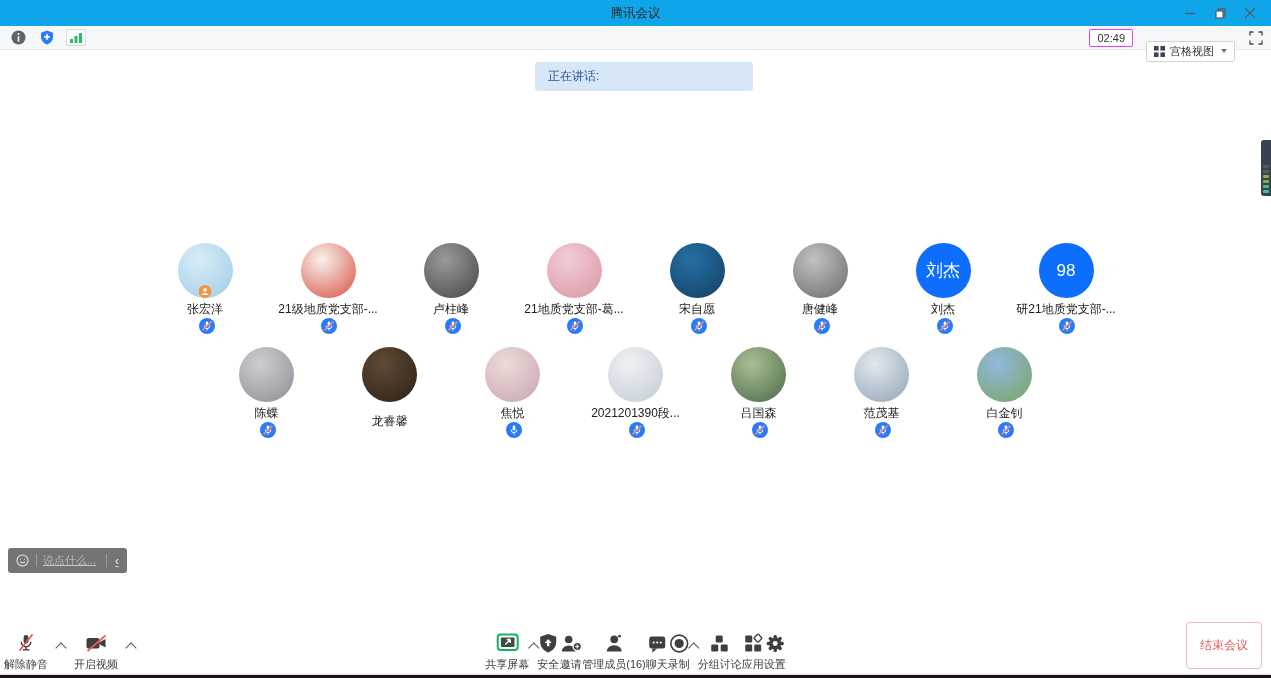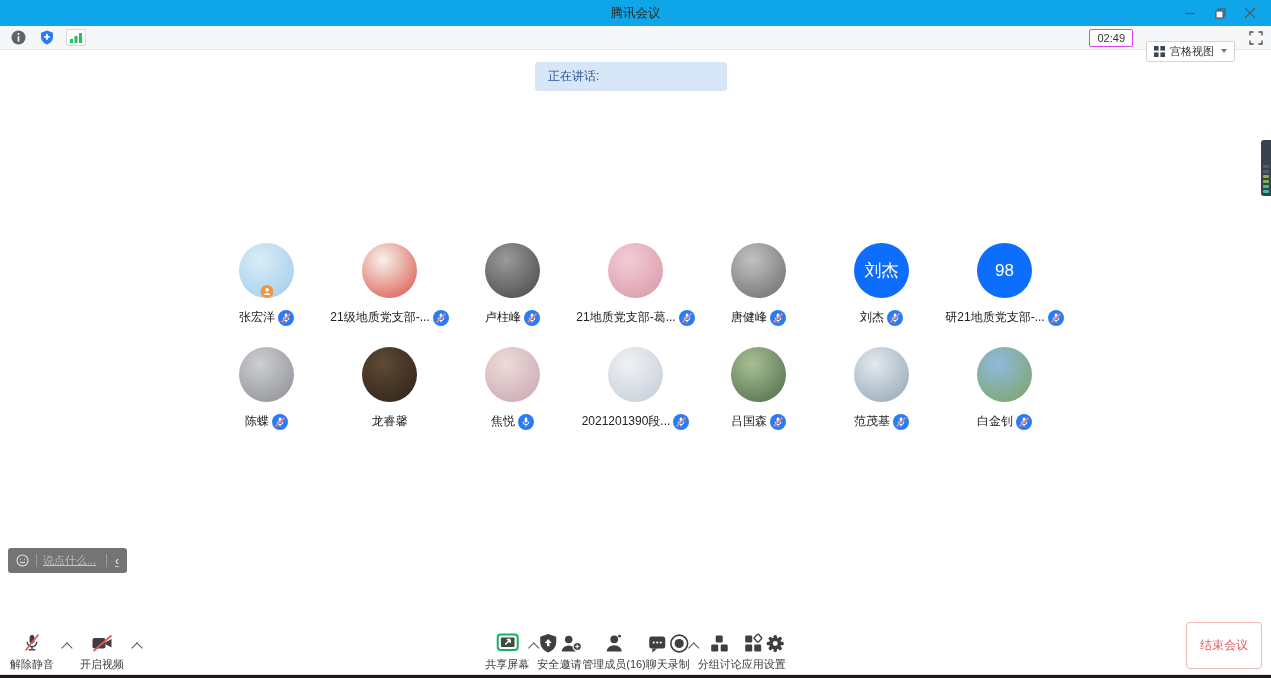--- a/index.html
+++ b/index.html
@@ -21,34 +21,34 @@
   .tb-spacer { flex:1; }
   .timer-box { border:1px solid #d946ef; background:#fff; border-radius:2px; font-size:11px; color:#333;
                padding:2px 7px; line-height:12px; }
   .view-btn { display:flex; align-items:center; gap:5px; border:1px solid #d3d3d3; background:#fff; border-radius:2px;
               padding:2px 7px; margin-left:13px; font-size:11px; color:#333; cursor:pointer;margin-top:27px; }
   .tri-down { width:0; height:0; border-left:3.5px solid transparent; border-right:3.5px solid transparent;
               border-top:4.5px solid #777; margin-left:2px; }
   .fullscreen-btn { margin-left:14px; display:flex; align-items:center; cursor:pointer; }
 
   
-  .banner { position:absolute; left:535px; top:62px; width:192px; height:29px; background:#d7e7f8; border-radius:3px;
+  .banner { position:absolute; left:535px; top:62px; width:218px; height:29px; background:#d7e7f8; border-radius:3px;
             display:flex; align-items:center; padding-left:13px; font-size:12px; color:#2a5499; }
 
   
   .prow { position:absolute; left:0; right:0; display:flex; justify-content:center; }
   #row1 { top:243px; }
   #row2 { top:347px; }
   .tile { width:123px; display:flex; flex-direction:column; align-items:center; cursor:default; }
   .avatar-wrap { position:relative; width:55px; height:55px; }
   .avatar { width:55px; height:55px; border-radius:50%; background:#ccc; }
   .avatar.text-avatar { background:#0d6efd; color:#fff; display:flex; align-items:center; justify-content:center;
                         font-size:17px; }
   .host-badge { position:absolute; left:50%; bottom:-4px; transform:translateX(-50%); display:none; }
-  .name-line { margin-top:11px; height:17px; display:flex; align-items:center; justify-content:flex-start; max-width:123px; }
+  .name-line { margin-top:11px; height:17px; display:flex; align-items:center; justify-content:center; max-width:123px;flex-direction:column; }
   .pname { font-size:12px; color:#222; white-space:nowrap; }
   .mic-badge { margin-left:3px; display:flex; }
 
   
   .chat-pill { position:absolute; left:8px; top:548px; width:119px; height:25px; background:rgba(104,104,104,.92);
                border-radius:3px; display:flex; align-items:center; color:#c9c9c9; cursor:pointer;text-decoration:underline; }
   .chat-smiley { margin:0 7px 0 8px; display:flex; }
   .chat-div { width:1px; height:13px; background:rgba(255,255,255,.28); }
   .chat-text { flex:1; font-size:11px; color:#b9b9b9; padding:0 6px; white-space:nowrap; overflow:hidden; }
   .chat-collapse { width:20px; display:flex; align-items:center; justify-content:center; color:#eee; font-size:12px; }
@@ -56,21 +56,21 @@
   
   .audio-widget { position:absolute; right:0; top:140px; width:10px; height:56px; background:#39434f;
                   border-radius:3px 0 0 3px; display:flex; flex-direction:column; justify-content:flex-end;
                   padding:3px 2px; gap:2px; }
   .audio-widget i { display:block; height:3px; border-radius:1px; }
   .ab1{background:#515d6a;} .ab2{background:#515d6a;} .ab3{background:#99a83e;} .ab4{background:#79b544;}
   .ab5{background:#47bd7a;} .ab6{background:#35c2a5;}
 
   
   .bottombar { position:absolute; left:0; bottom:4px; width:1271px; height:44px; background:#fff; }
-  .left-group { position:absolute; left:10px; bottom:2px; display:flex; align-items:flex-end; gap:9px; }
+  .left-group { position:absolute; left:4px; bottom:2px; display:flex; align-items:flex-end; gap:9px; }
   .center-group { position:absolute; left:50%; transform:translateX(-50%); bottom:2px; display:flex;
                   align-items:flex-end; }
   .tool-btn { display:flex; flex-direction:column; align-items:center; gap:3px; font-size:11px; color:#3b3b3b;
               cursor:pointer; white-space:nowrap; }
   .icon-box { height:22px; display:flex; align-items:flex-end; justify-content:center; }
   .caret { width:8px; height:8px; display:inline-block; border-left:1.5px solid #585858; border-top:1.5px solid #585858;
            transform:rotate(45deg); margin-bottom:20px; cursor:pointer; }
   .end-btn { position:absolute; right:9px; bottom:5px; background:#fff; border:1px solid #f0b9b9; border-radius:4px;
              color:#e45c5c; font-size:12px; padding:14px 13px; cursor:pointer; }
 
@@ -226,20 +226,38 @@
           <rect x="6.7" y="3.4" width="2.6" height="5.2" rx="1.3" fill="#fff"></rect>
           <path d="M5.1 7.7a2.9 3 0 0 0 5.8 0" fill="none" stroke="#fff" stroke-width="1"></path>
           <line x1="8" y1="10.9" x2="8" y2="12.5" stroke="#fff" stroke-width="1"></line>
           <line class="slash" x1="3.6" y1="12.4" x2="12.4" y2="3.6" stroke="#e78a8a" stroke-width="1.7"></line>
         </svg>
       </span>
     </div>
   </div>
     <div class="tile">
     <div class="avatar-wrap">
+      <div class="avatar" style="background: radial-gradient(circle at 38% 30%, rgb(36, 112, 164), rgb(20, 63, 99));"></div>
+
+    </div>
+    <div class="name-line">
+      <span class="pname">宋自愿</span>
+      <span class="mic-badge">
+        <svg viewBox="0 0 16 16" width="16" height="16">
+          <circle cx="8" cy="8" r="8" fill="#2a7bf6"></circle>
+          <rect x="6.7" y="3.4" width="2.6" height="5.2" rx="1.3" fill="#fff"></rect>
+          <path d="M5.1 7.7a2.9 3 0 0 0 5.8 0" fill="none" stroke="#fff" stroke-width="1"></path>
+          <line x1="8" y1="10.9" x2="8" y2="12.5" stroke="#fff" stroke-width="1"></line>
+          <line class="slash" x1="3.6" y1="12.4" x2="12.4" y2="3.6" stroke="#e78a8a" stroke-width="1.7"></line>
+        </svg>
+      </span>
+    </div>
+  </div>
+    <div class="tile">
+    <div class="avatar-wrap">
       <div class="avatar" style="background: radial-gradient(circle at 38% 30%, rgb(194, 194, 194), rgb(106, 106, 106));"></div>
 
     </div>
     <div class="name-line">
       <span class="pname">唐健峰</span>
       <span class="mic-badge">
         <svg viewBox="0 0 16 16" width="16" height="16">
           <circle cx="8" cy="8" r="8" fill="#2a7bf6"></circle>
           <rect x="6.7" y="3.4" width="2.6" height="5.2" rx="1.3" fill="#fff"></rect>
           <path d="M5.1 7.7a2.9 3 0 0 0 5.8 0" fill="none" stroke="#fff" stroke-width="1"></path>

